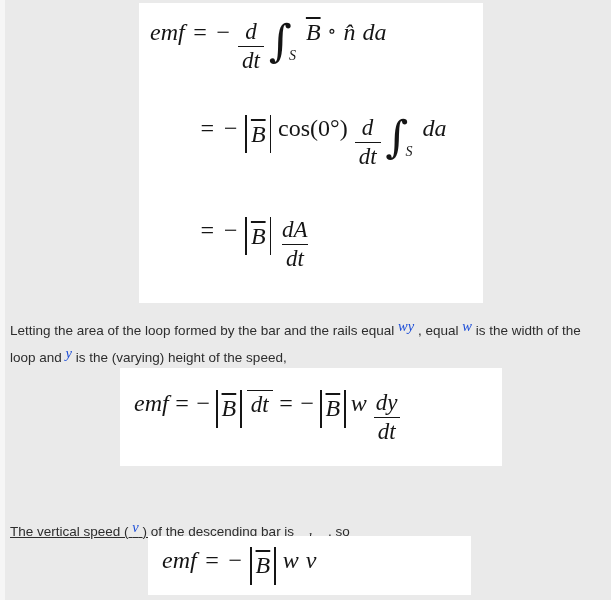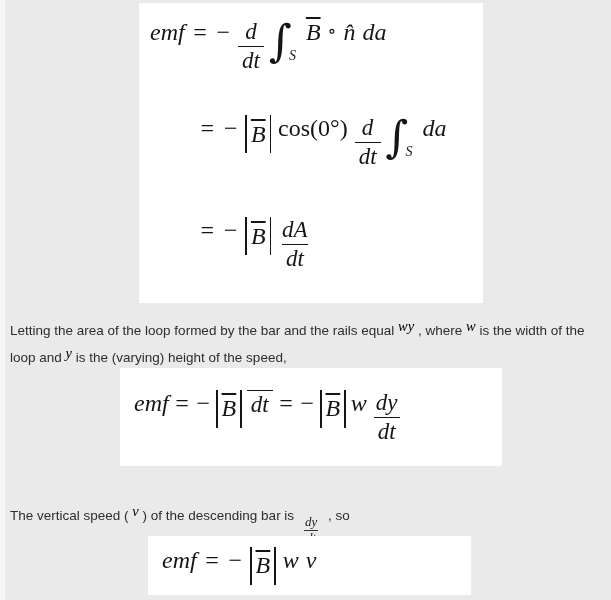--- a/index.html
+++ b/index.html
@@ -51,24 +51,24 @@
 
   .gap-lg { margin-left:16px; }
   .ring { font-size:18px; position:relative; top:1px; }
 
   
   .para {
     position:absolute; left:10px; width:594px;
     font-size:13.5px; color:#2d2d2d; line-height:22px;
   }
   .para1 { top:315px; }
-  .para2 { top:500px; }
+  .para2 { top:516px;text-decoration:underline; }
   .imath {
     font-family:"Liberation Serif", "DejaVu Serif", serif;
-    font-style:italic; font-size:14.5px; vertical-align:4px; color:#000000;
+    font-style:italic; font-size:14.5px; vertical-align:4px; color:#1d4ed8;
   }
   .ifrac {
     display:inline-flex; flex-direction:column; align-items:center;
     font-family:"Liberation Serif", "DejaVu Serif", serif;
     font-style:italic; font-size:13px; line-height:1.15;
     vertical-align:-6px; margin:0 5px; color:#1c1c1c;
   }
   .ifrac .fden { border-top:1px solid #333; padding:0 2px; }
   .ifrac .fnum { padding:0 2px; }
 </style>
@@ -128,21 +128,21 @@
     <span class="frac">
       <span class="fnum">dA</span>
       <span class="fden">dt</span>
     </span>
   </div>
 </div>
 
 <div class="para para1">
   <span>Letting the area of the loop formed by the bar and the rails equal</span>
   <span class="imath">wy</span>
-  <span>, where</span>
+  <span>, equal</span>
   <span class="imath">w</span>
   <span>is the width of the loop and</span>
   <span class="imath">y</span>
   <span>is the (varying) height of the speed,</span>
 </div>
 
 <div class="eqbox box2">
   <div class="eqrow">
     <span>emf</span>
     <span>=</span>

